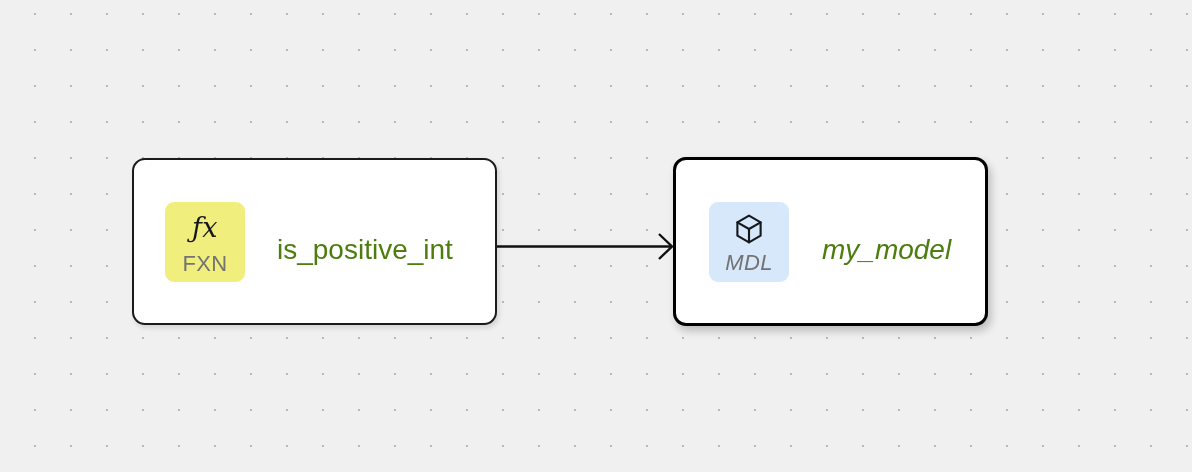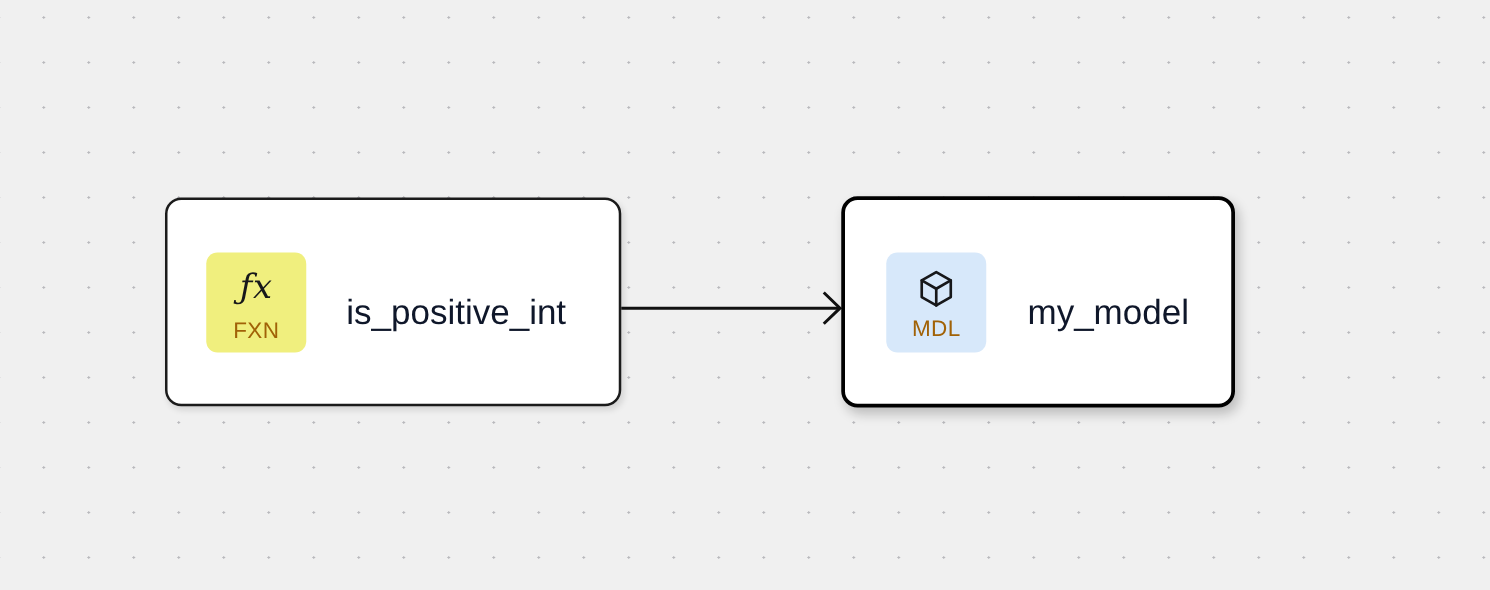--- a/index.html
+++ b/index.html
@@ -45,20 +45,21 @@
     box-shadow: 2px 3px 5px rgba(0, 0, 0, 0.12);
   }
 
   .node-mdl {
     left: 673px;
     top: 157px;
     width: 315px;
     height: 169px;
     border: 3.5px solid #000000;
     box-shadow: 3px 5px 9px rgba(0, 0, 0, 0.22);
+    font-style: italic;
   }
 
   
   .badge {
     box-sizing: border-box;
     width: 80px;
     height: 80px;
     border-radius: 9px;
     display: flex;
     flex-direction: column;
@@ -88,31 +89,31 @@
   .badge-glyph-fx {
     font-family: "DejaVu Serif", serif;
     font-size: 27px;
     font-style: italic;
     line-height: 1;
     letter-spacing: 0.5px;
     padding-bottom: 2px;
   }
 
   .badge-caption {
-    font-size: 18px;
+    font-size: 22px;
     line-height: 1;
-    color: #a16207;
+    color: #737373;
     letter-spacing: 0.3px;
     margin-top: 4px;
   }
 
   
   .node-title {
     font-size: 28px;
-    color: #0f172a;
+    color: #4d7c0f;
     white-space: nowrap;
     margin-top: 16px;
   }
 
   .title-fxn { margin-left: 32px; }
   .title-mdl { margin-left: 33px; text-align: right; }
 
   
   #edge-layer {
     position: absolute;

